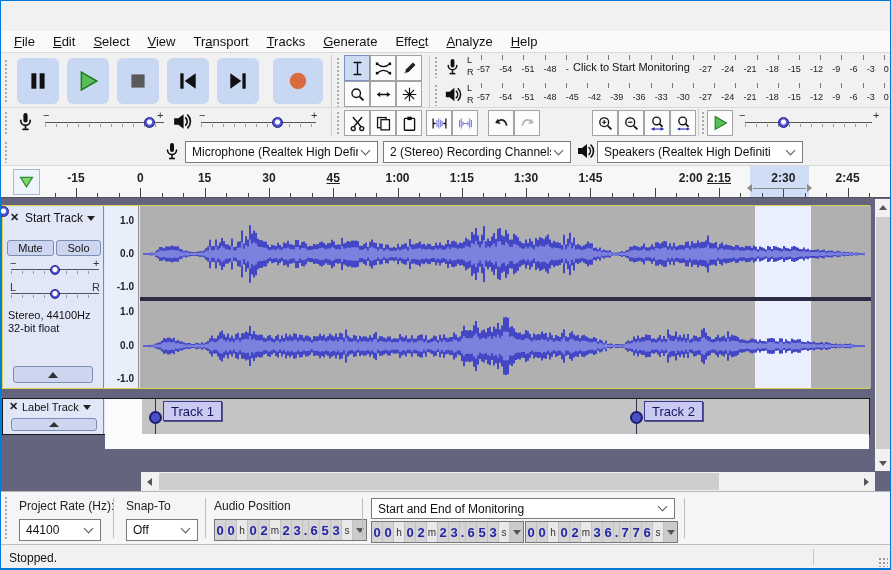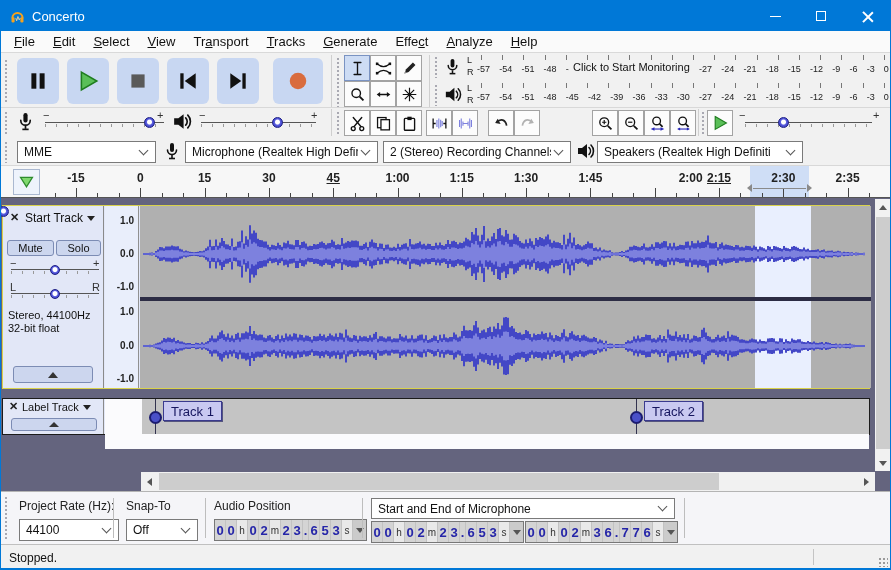--- a/index.html
+++ b/index.html
@@ -96,40 +96,20 @@
   #statusbar{left:0;top:543px;width:100%;height:25px;background:#f1f1f1;border-top:1px solid #c0c0c0;}
   #status-text{position:absolute;left:8px;top:6px;font-size:12px;color:#111;}
   .grip-corner{position:absolute;right:2px;bottom:2px;width:10px;height:10px;
     background-image:radial-gradient(#9a9a9a 40%,transparent 41%);background-size:4px 4px;}
 </style>
 </head>
 <body>
 
 <div id="win">
 
-  <div id="titlebar" class="abs">
-    <svg width="17" height="17" style="margin-left:8px" viewBox="0 0 20 20">
-      <path d="M4 12 a6 6 0 0 1 12 0" fill="none" stroke="#f6a21d" stroke-width="2.4"></path>
-      <rect x="3" y="11" width="3.6" height="6" rx="1.4" fill="#f6a21d"></rect>
-      <rect x="13.4" y="11" width="3.6" height="6" rx="1.4" fill="#f6a21d"></rect>
-      <path d="M8 12 l1 3 1.5-5 1.5 4 1-2" fill="none" stroke="#fdd9a0" stroke-width="1"></path>
-    </svg>
-    <span id="title-text">Concerto</span>
-    <div id="wbtns">
-      <div class="wbtn">
-          <div class="minbar"></div>
-        </div>
-      <div class="wbtn">
-          <div class="maxbox"></div>
-        </div>
-      <div class="wbtn">
-          <div class="xglyph"></div>
-        </div>
-    </div>
-  </div>
 
   <nav id="menubar" class="abs">
       <span class="menu-item"><u>F</u>ile</span>
       <span class="menu-item"><u>E</u>dit</span>
       <span class="menu-item"><u>S</u>elect</span>
       <span class="menu-item"><u>V</u>iew</span>
       <span class="menu-item">Tr<u>a</u>nsport</span>
       <span class="menu-item"><u>T</u>racks</span>
       <span class="menu-item"><u>G</u>enerate</span>
       <span class="menu-item">Effe<u>c</u>t</span>
@@ -434,24 +414,20 @@
         </svg>
       </div>
       <span style="position: absolute; left: 738px; top: 56px; font-size: 11px; color: rgb(51, 51, 51);">−</span>
       <span style="position: absolute; left: 872px; top: 56px; font-size: 11px; color: rgb(51, 51, 51);">+</span>
       <div style="position: absolute; left: 744px; top: 64px; width: 127px; height: 14px;">
         <div style="position: absolute; left: 0px; top: 5px; width: 127px; height: 1px; background: rgb(85, 85, 85);"></div>
         <div class="sld-ticks" style="position: absolute; left: 0px; top: 7px; width: 127px;"></div>
         <div class="thumb" style="position: absolute; left: 33px; top: 0px;"></div>
       </div>
       <div class="grip" style="position: absolute; left: 3px; top: 88px; height: 22px;"></div>
-      <div class="combo" style="position: absolute; left: 16px; top: 88px; width: 139px; height: 22px;">
-        <span class="lab">MME</span>
-        <span class="chev"></span>
-      </div>
       <div style="position: absolute; left: 161px; top: 88px;"><svg width="20" height="20" viewBox="0 0 20 20">
           <rect x="8" y="2" width="4" height="9" rx="2" fill="#111"></rect>
           <path d="M5.5 9a4.5 4.5 0 0 0 9 0" stroke="#111" fill="none" stroke-width="1.6" stroke-linecap="round"></path>
           <line x1="10" y1="14" x2="10" y2="17" stroke="#111" stroke-width="1.6"></line>
           <line x1="7" y1="17.5" x2="13" y2="17.5" stroke="#111" stroke-width="1.6"></line>
         </svg></div>
       <div class="combo" style="position: absolute; left: 184px; top: 88px; width: 193px; height: 22px;">
         <span class="lab">Microphone (Realtek High Defini</span>
         <span class="chev"></span>
       </div>
@@ -482,21 +458,21 @@
       <span class="rlabel" style="left: 203.6px;">15</span>
       <span class="rlabel" style="left: 267.9px;">30</span>
       <span class="rlabel" style="left: 332.2px; text-decoration: underline;">45</span>
       <span class="rlabel" style="left: 396.5px;">1:00</span>
       <span class="rlabel" style="left: 460.8px;">1:15</span>
       <span class="rlabel" style="left: 525.1px;">1:30</span>
       <span class="rlabel" style="left: 589.4px;">1:45</span>
       <span class="rlabel" style="left: 653.7px; margin-left: 36px;">2:00</span>
       <span class="rlabel" style="left: 718px; text-decoration: underline;">2:15</span>
       <span class="rlabel" style="left: 782.3px;">2:30</span>
-      <span class="rlabel" style="left: 846.6px;">2:35</span>
+      <span class="rlabel" style="left: 846.6px;">2:45</span>
       <div class="rtick" style="left: 53.6px; height: 4px;"></div>
       <div class="rtick" style="left: 75px; height: 9px;"></div>
       <div class="rtick" style="left: 96.4px; height: 4px;"></div>
       <div class="rtick" style="left: 117.9px; height: 4px;"></div>
       <div class="rtick" style="left: 139.3px; height: 9px;"></div>
       <div class="rtick" style="left: 160.7px; height: 4px;"></div>
       <div class="rtick" style="left: 182.2px; height: 4px;"></div>
       <div class="rtick" style="left: 203.6px; height: 9px;"></div>
       <div class="rtick" style="left: 225px; height: 4px;"></div>
       <div class="rtick" style="left: 246.5px; height: 4px;"></div>
@@ -644,21 +620,21 @@
       <div class="sb-btn abs" style="left:717px;top:0;width:17px;height:19px;">
           <div class="tri right"></div>
         </div>
     </div>
     <div class="abs" style="left:874px;top:274px;width:17px;height:19px;background:#64647e;"></div>
   </div>
 
   <div id="selbar" class="abs">
     <div class="grip abs" style="left:3px;top:4px;height:44px;"></div>
     <div class="sel-label" style="left:18px;top:7px;">Project Rate (Hz):</div>
-    <div class="combo abs" style="left:18px;top:27px;width:100px;height:22px;">
+    <div class="combo abs" style="left:18px;top:27px;width:82px;height:22px;">
       <span class="lab">44100</span>
         <span class="chev"></span>
     </div>
     <div class="sel-div" style="left:112px;"></div>
     <div class="sel-label" style="left:125px;top:7px;">Snap-To</div>
     <div class="combo abs" style="left:125px;top:27px;width:72px;height:22px;">
       <span class="lab">Off</span>
         <span class="chev"></span>
     </div>
     <div class="sel-div" style="left:204px;"></div>
@@ -676,21 +652,21 @@
         <div class="tc digit">6</div>
         <div class="tc digit">5</div>
         <div class="tc digit">3</div>
         <div class="tc unit">s</div>
         <div class="tc arr">
           <div class="tri down"></div>
         </div>
       </div>
     <div class="sel-div" style="left:361px;"></div>
     <div class="combo abs" style="left:370px;top:6px;width:304px;height:21px;">
-      <span class="lab">Start and End of Microphone</span>
+      <span class="lab">Start and End of Monitoring</span>
         <span class="chev"></span>
     </div>
     <div class="timebox" style="left:370px;top:29px;" id="tb-start">
         <div class="tc digit">0</div>
         <div class="tc digit">0</div>
         <div class="tc unit">h</div>
         <div class="tc digit">0</div>
         <div class="tc digit">2</div>
         <div class="tc unit">m</div>
         <div class="tc digit">2</div>

